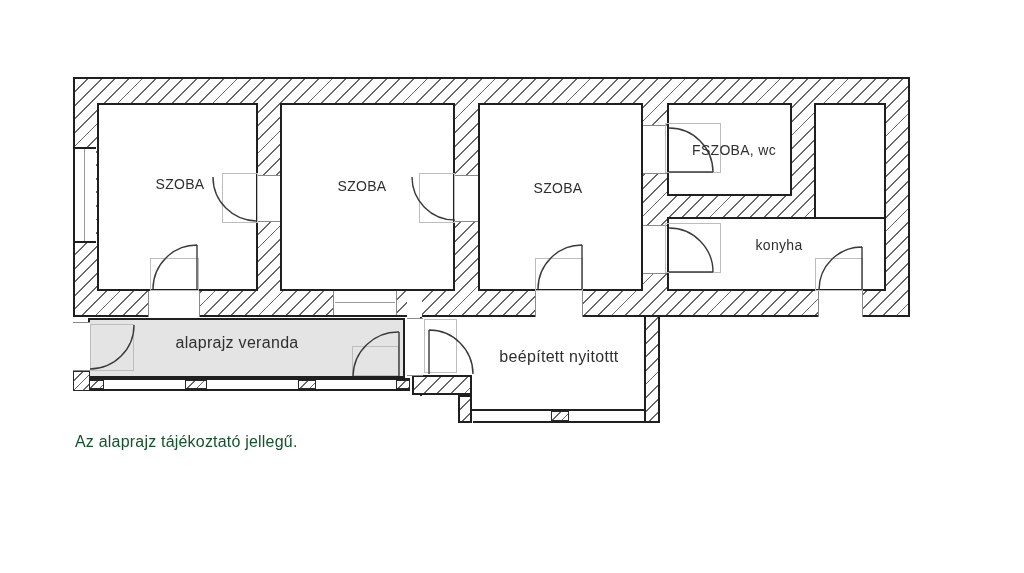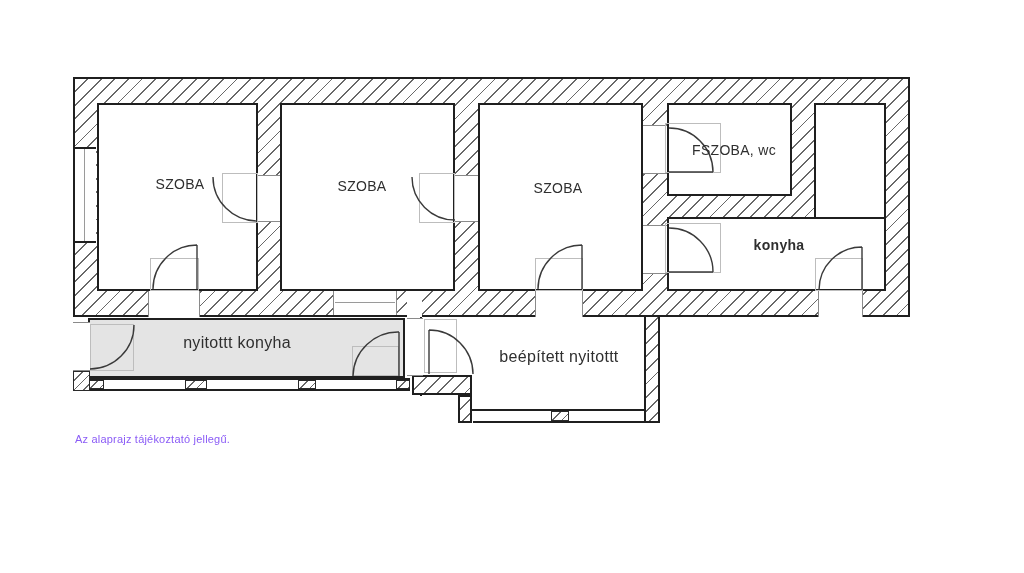--- a/index.html
+++ b/index.html
@@ -13,21 +13,21 @@
   .white{background:#ffffff;}
   .band{background:#ffffff;border-top:2px solid #1f1f1f;border-bottom:2px solid #1f1f1f;}
   .gapv{background:#ffffff;border-top:1px solid #8a8a8a;border-bottom:1px solid #8a8a8a;}
   .gaph{background:#ffffff;border-left:1px solid #8a8a8a;border-right:1px solid #8a8a8a;}
   .post{background-color:#ffffff;border:1px solid #2a2a2a;
         background-image:repeating-linear-gradient(135deg,rgba(255,255,255,0) 0 5.5px,#686868 5.5px 6.6px);}
   .guide{border:1px solid #bdbdbd;}
   .label{position:absolute;transform:translate(-50%,-50%);white-space:nowrap;
          color:#2f2f2f;font-size:14px;letter-spacing:.3px;}
   .label-big{font-size:16px;}
-  .note{position:absolute;color:#8b5cf6;font-size:11px;letter-spacing:.2px;}
+  .note{position:absolute;color:#14532d;font-size:16px;letter-spacing:.2px;}
   svg{position:absolute;left:0;top:0;pointer-events:none;}
   .hline{position:absolute;left:1px;right:1px;top:11px;height:1px;background:#9a9a9a;}
   .vline{position:absolute;top:0;bottom:0;left:9px;width:1px;background:#9a9a9a;}
 </style>
 </head>
 <body>
 
 <div id="stage">
 
   <div class="abs hatch wall" style="left:73px;top:77px;width:837px;height:240px;"></div>
@@ -100,19 +100,19 @@
       <path d="M134,325 A44,44 0 0 1 90,369"></path>
       <path d="M353,376 A45,45 0 0 1 399,332 M399,332 L399,376"></path>
       <path d="M429,330 A44,44 0 0 1 473,374 M429,330 L429,374"></path>
     </g>
   </svg>
 
   <div class="label" style="left:180px;top:184px;">SZOBA</div>
   <div class="label" style="left:362px;top:186px;">SZOBA</div>
   <div class="label" style="left:558px;top:188px;">SZOBA</div>
   <div class="label" style="left:734px;top:150px;">FSZOBA, wc</div>
-  <div class="label" style="left:779px;top:245px;font-weight:bold;">konyha</div>
-  <div class="label label-big" style="left:237px;top:343px;">nyitottt konyha</div>
+  <div class="label" style="left:779px;top:245px;">konyha</div>
+  <div class="label label-big" style="left:237px;top:343px;">alaprajz veranda</div>
   <div class="label label-big" style="left:559px;top:357px;">beépített nyitottt</div>
 
   <div class="note" style="left:75px;top:433px;">Az alaprajz tájékoztató jellegű.</div>
 
 </div>
 
 </body></html>

